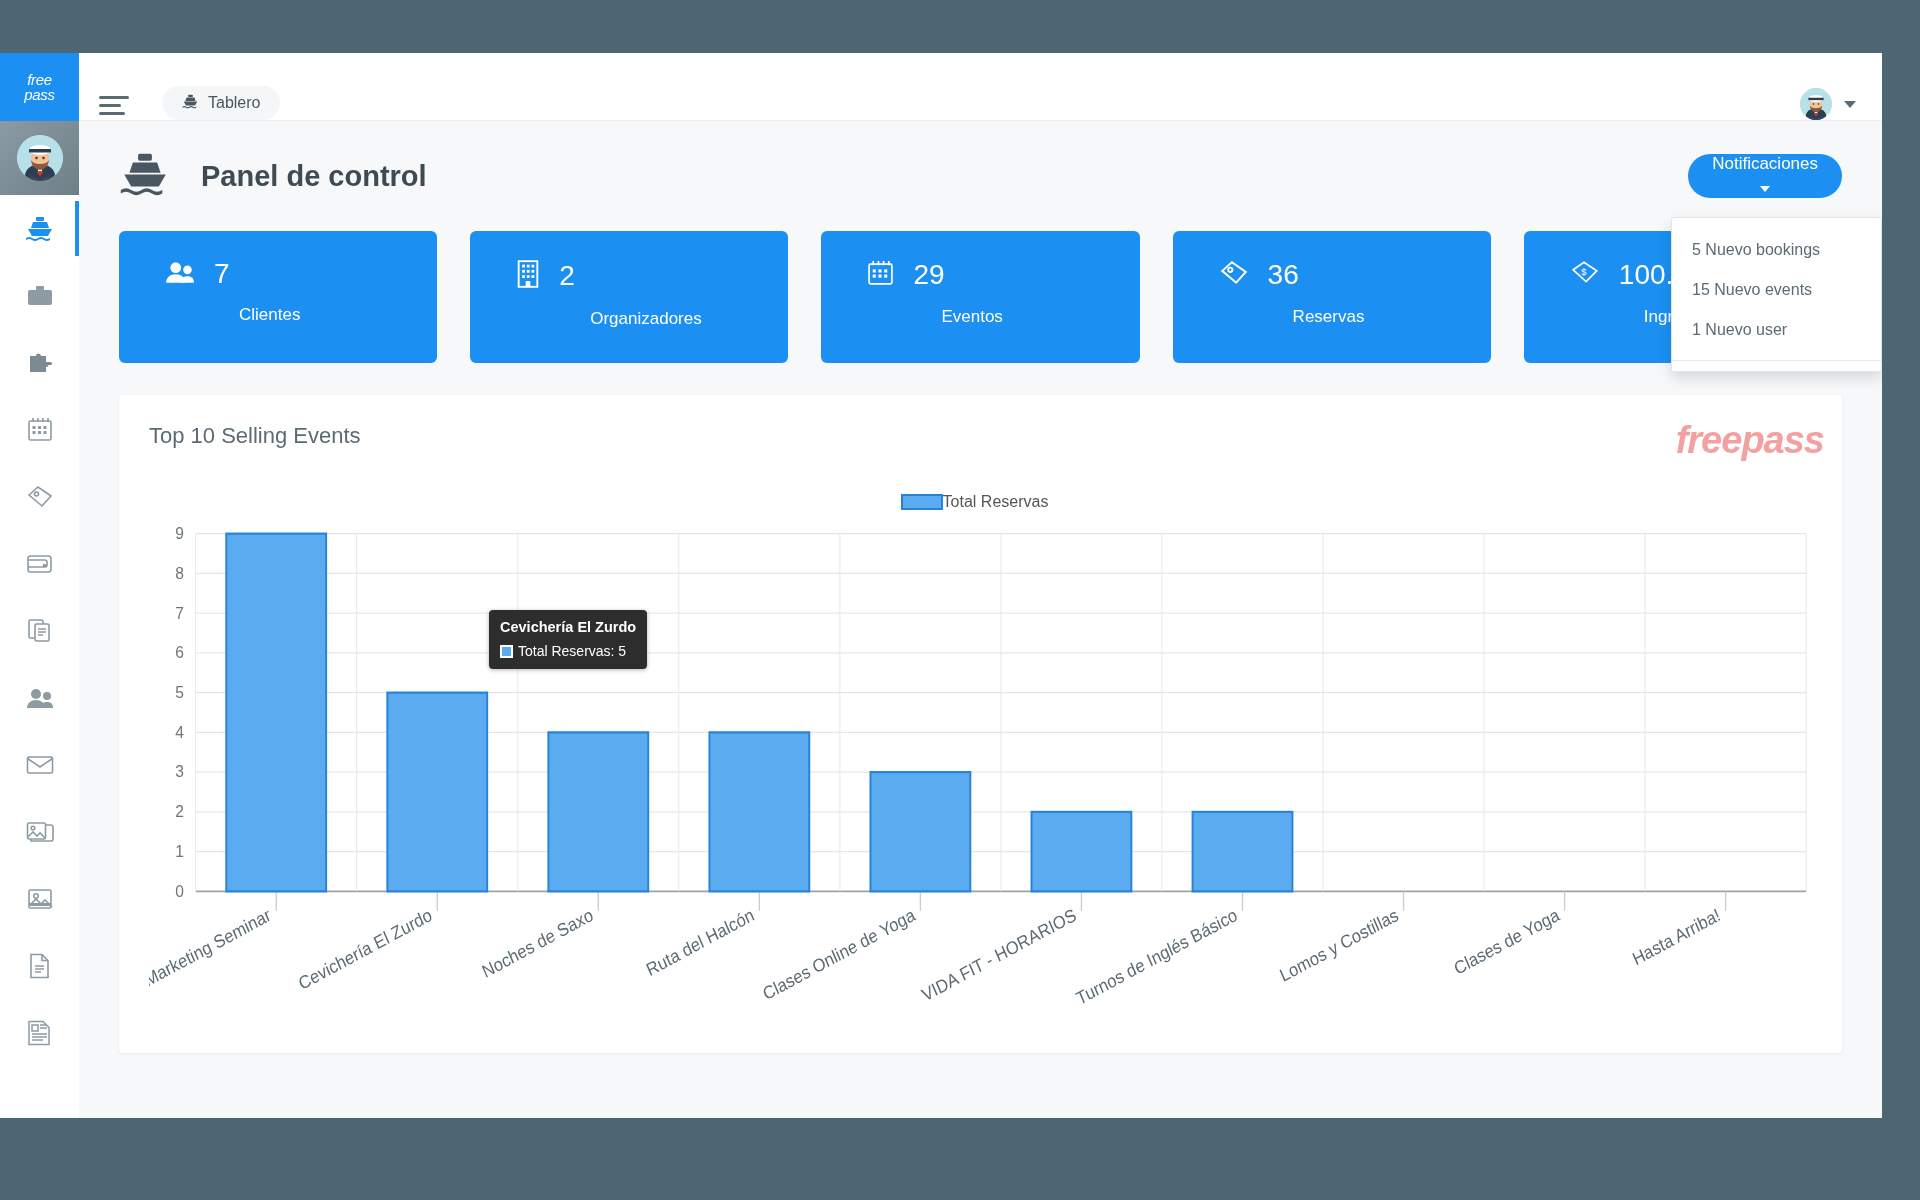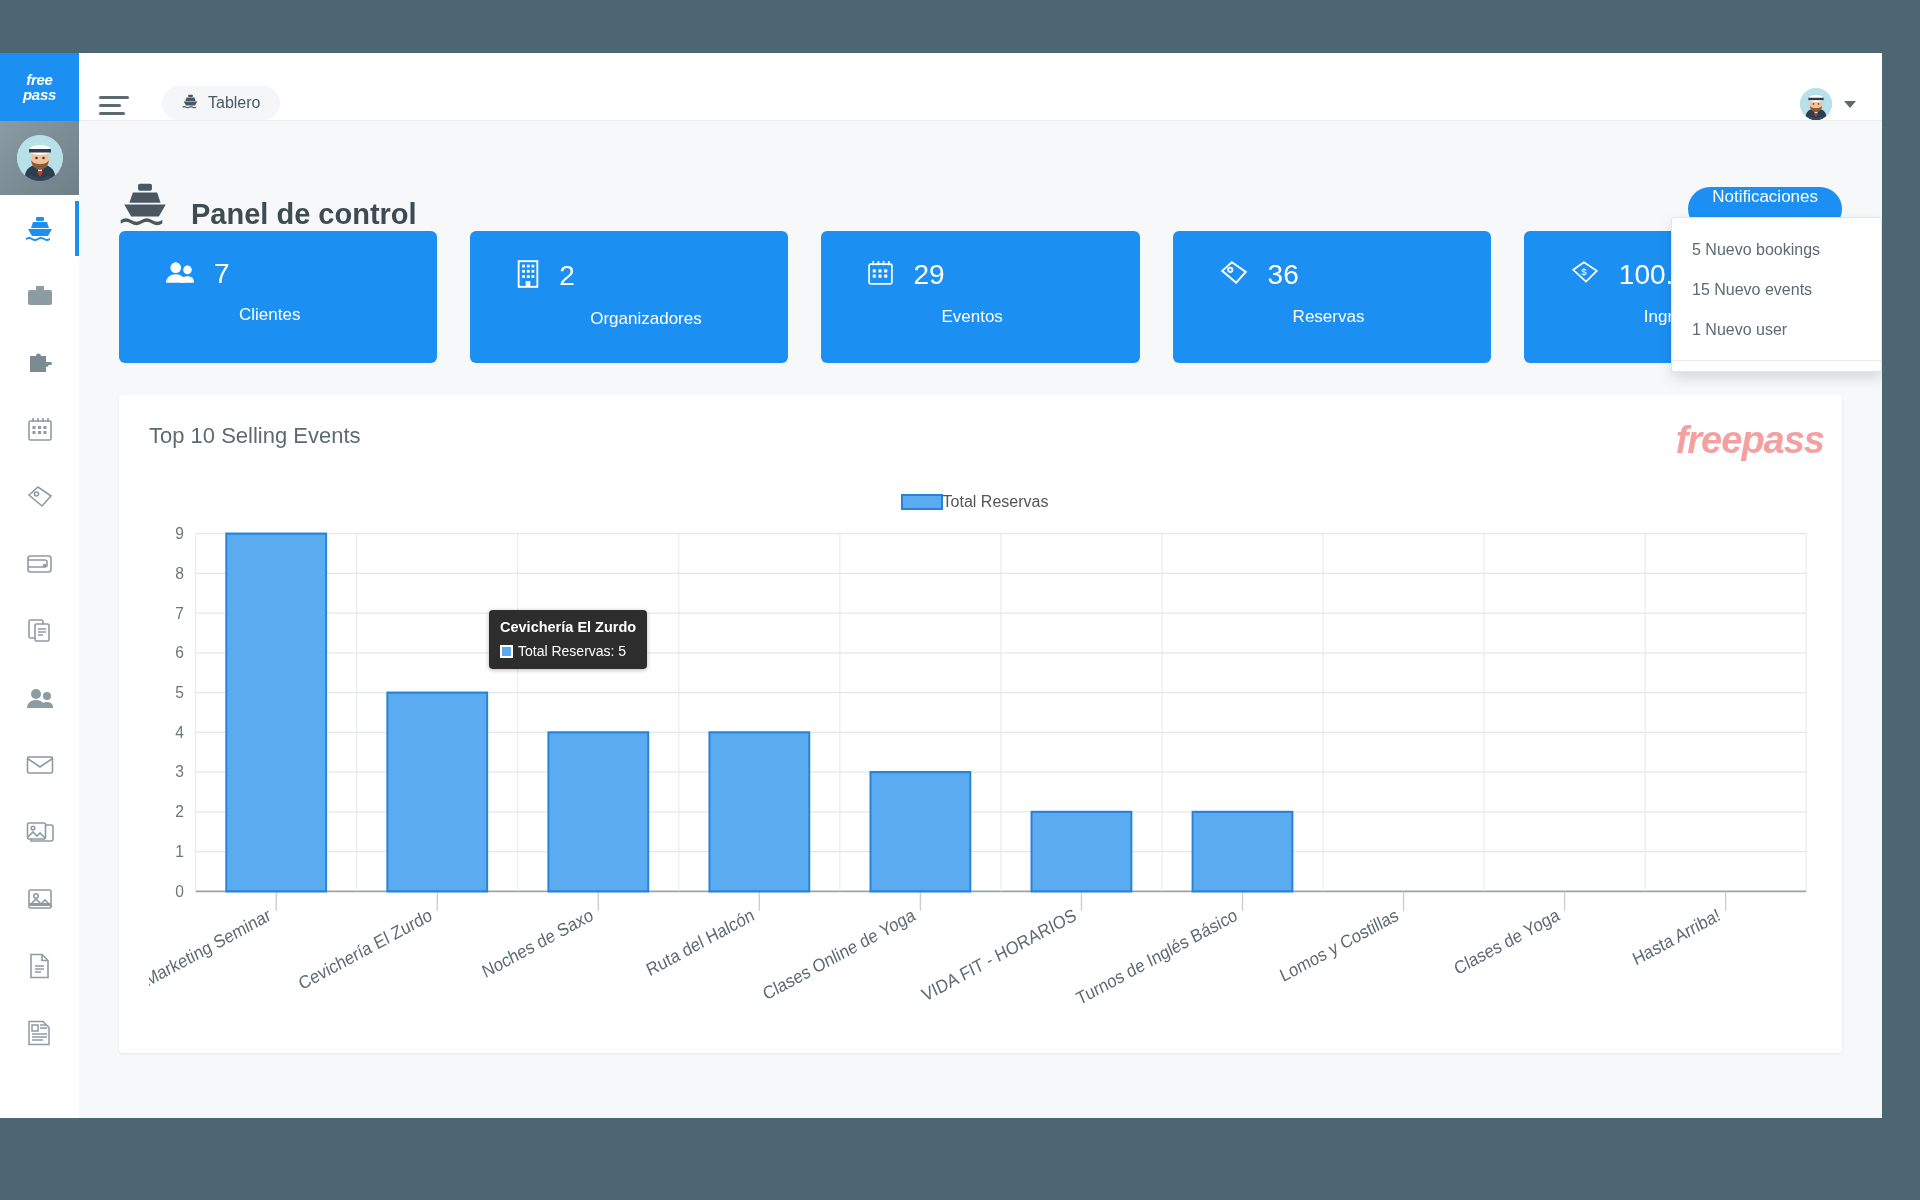--- a/index.html
+++ b/index.html
@@ -26,21 +26,21 @@
     display: flex; flex-direction: column;
     align-items: stretch;
     flex: 0 0 79px;
   }
   .brand {
     height: 68px; background: #1b90f2;
     display: flex; align-items: center; justify-content: center;
     position: relative;
   }
   .brand-logo {
-    color: #fff; font-style: italic; font-weight: bold;
+    color: #fff; font-style: italic; font-weight: normal;
     font-size: 15px; line-height: 15px; text-align: center;
     letter-spacing: -.3px;
   }
   .side-avatar {
     height: 74px;
     background: linear-gradient(135deg,#8b9ba3,#6f7f88);
     display: flex; align-items: center; justify-content: center;
   }
   .avatar-circle {
     width: 46px; height: 46px; border-radius: 50%;
@@ -87,21 +87,21 @@
   .caret-down {
     width: 0; height: 0; border-left: 6px solid transparent;
     border-right: 6px solid transparent; border-top: 7px solid #5c6b73;
     cursor: pointer;
   }
 
   
   #content { flex: 1; background: #f7f8f9; padding: 0 40px; overflow: hidden; position: relative; }
 
   .page-head {
-    display: flex; align-items: flex-end; height: 110px;
+    display: flex; align-items: center; height: 110px; gap: 10px;
   }
   .page-head .ship-icon { margin-right: 20px; }
   .page-title { font-size: 29px; font-weight: bold; color: #3f4b53; }
   .notif-btn {
     margin-left: auto; background: #1b90f2; color: #fff;
     border: none; border-radius: 22px; height: 44px; padding: 0 24px;
     font-size: 17px; font-family: inherit; cursor: pointer;
     display: flex; align-items: center; gap: 12px; flex-direction: column;
   }
   .notif-btn .tri {

